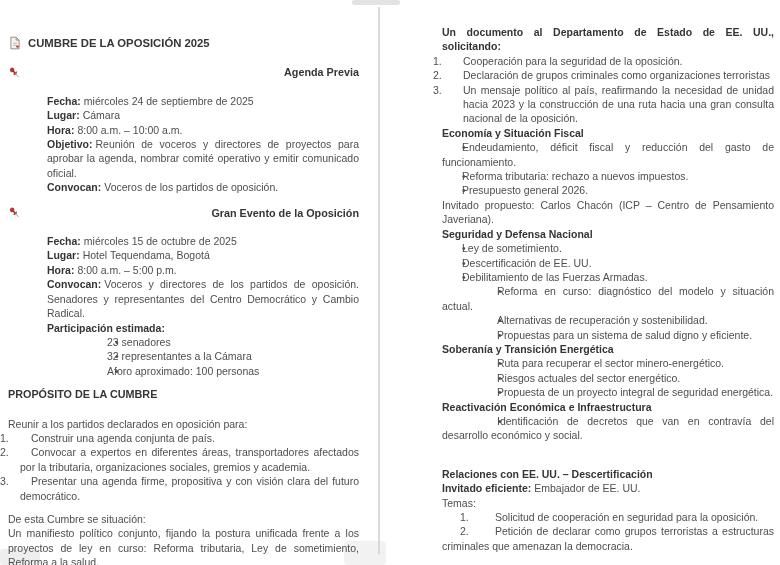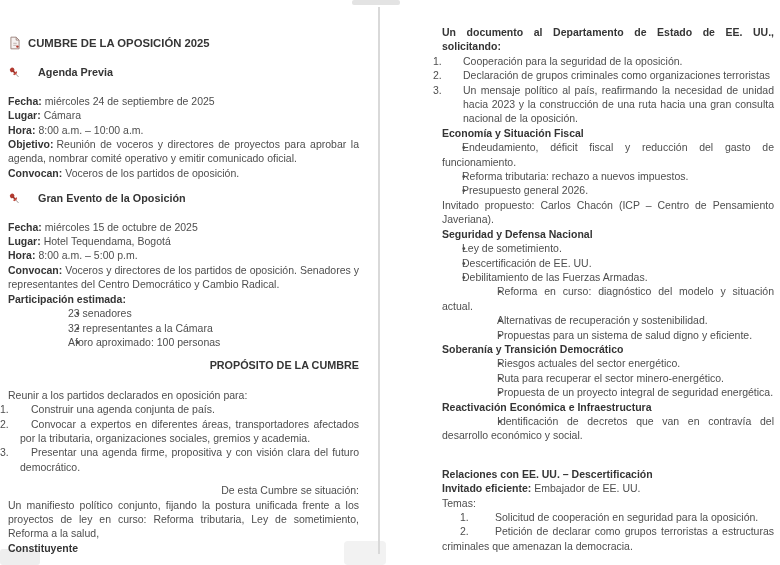--- a/index.html
+++ b/index.html
@@ -8,27 +8,27 @@
     font-family:"Liberation Sans",sans-serif;font-size:10.5px;line-height:14.4px;
     color:#4e4e4e;-webkit-font-smoothing:antialiased;
   }
   .b{font-weight:bold;color:#353535;}
   .j{text-align:justify;}
   .page-left{position:absolute;left:0;top:16px;width:372px;box-sizing:border-box;padding:20px 13px 0 8px;}
   .divider{position:absolute;left:378px;top:7px;width:2px;height:547px;background:#d9d9d9;}
   .page-right{position:absolute;left:384px;top:0;width:396px;box-sizing:border-box;padding:25px 6px 0 58px;}
 
   .title-row{display:flex;align-items:center;gap:6px;font-weight:bold;color:#353535;font-size:11.3px;}
-  .pin-row{display:flex;align-items:center;gap:17px;margin-top:15px;font-weight:bold;color:#353535;font-size:10.8px;}
+  .pin-row{display:flex;align-items:center;gap:17px;margin-top:15px;font-weight:bold;color:#353535;font-size:10.8px;justify-content:space-between;}
   .icon{flex:0 0 auto;display:inline-flex;}
 
-  .fields{margin-top:14px;}
+  .fields{margin-top:14px;margin-left:39px;}
   .field{text-align:justify;}
   .lbl{font-weight:bold;color:#353535;margin-right:3px;}
-  .mt-sm{margin-top:9px;text-align:right;}
+  .mt-sm{margin-top:9px;}
   .mt-md{margin-top:11px;}
   .mt-lg{margin-top:15px;}
 
   ul,ol{margin:0;padding:0;list-style:none;}
   li{text-align:justify;}
 
   
   .dots-left li{text-indent:34px;}
   .dots-left li::before{content:"•";display:inline-block;width:26px;}
 
@@ -177,24 +177,24 @@
       <li>Descertificación de EE. UU.</li>
       <li>Debilitamiento de las Fuerzas Armadas.</li>
     </ul>
 
     <ul class="dots-wide">
       <li>Reforma en curso: diagnóstico del modelo y situación actual.</li>
       <li>Alternativas de recuperación y sostenibilidad.</li>
       <li>Propuestas para un sistema de salud digno y eficiente.</li>
     </ul>
 
-    <div class="topic-head">Soberanía y Transición Democrático</div>
+    <div class="topic-head">Soberanía y Transición Energética</div>
     <ul class="dots-wide">
+      <li>Ruta para recuperar el sector minero-energético.</li>
       <li>Riesgos actuales del sector energético.</li>
-      <li>Ruta para recuperar el sector minero-energético.</li>
       <li>Propuesta de un proyecto integral de seguridad energética.</li>
     </ul>
 
     <div class="topic-head">Reactivación Económica e Infraestructura</div>
     <ul class="dots-wide">
       <li>Identificación de decretos que van en contravía del desarrollo económico y social.</li>
     </ul>
 
     <div class="b" style="margin-top:24px;">Relaciones con EE. UU. – Descertificación</div>
     <div class="field">

